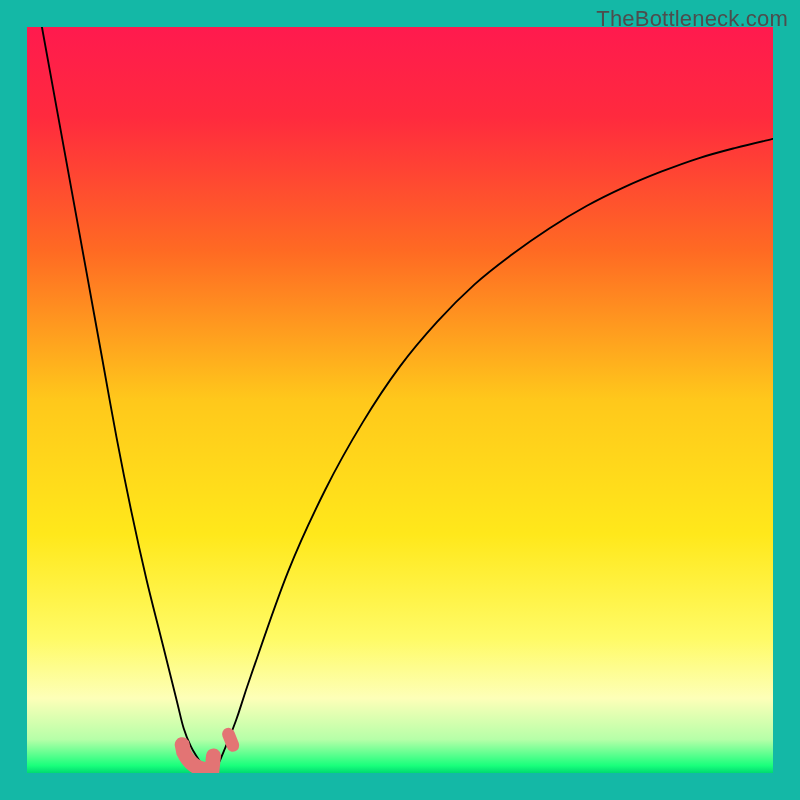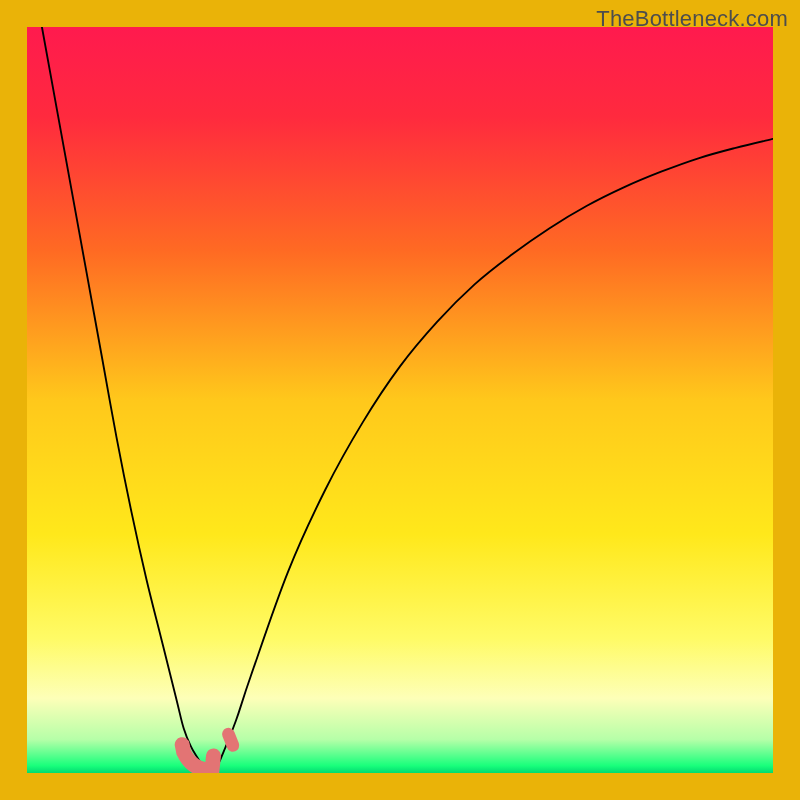--- a/index.html
+++ b/index.html
@@ -7,21 +7,21 @@
     padding: 0;
     width: 800px;
     height: 800px;
     background: #000;
     overflow: hidden;
     font-family: Arial, Helvetica, sans-serif;
   }
   .frame {
     position: absolute;
     inset: 0;
-    background: #eab308;
+    background: #14b8a6;
   }
   .attribution {
     position: absolute;
     top: 6px;
     right: 12px;
     color: #4d4d4d;
     font-size: 22px;
     font-weight: 400;
     letter-spacing: 0.2px;
     z-index: 20;

